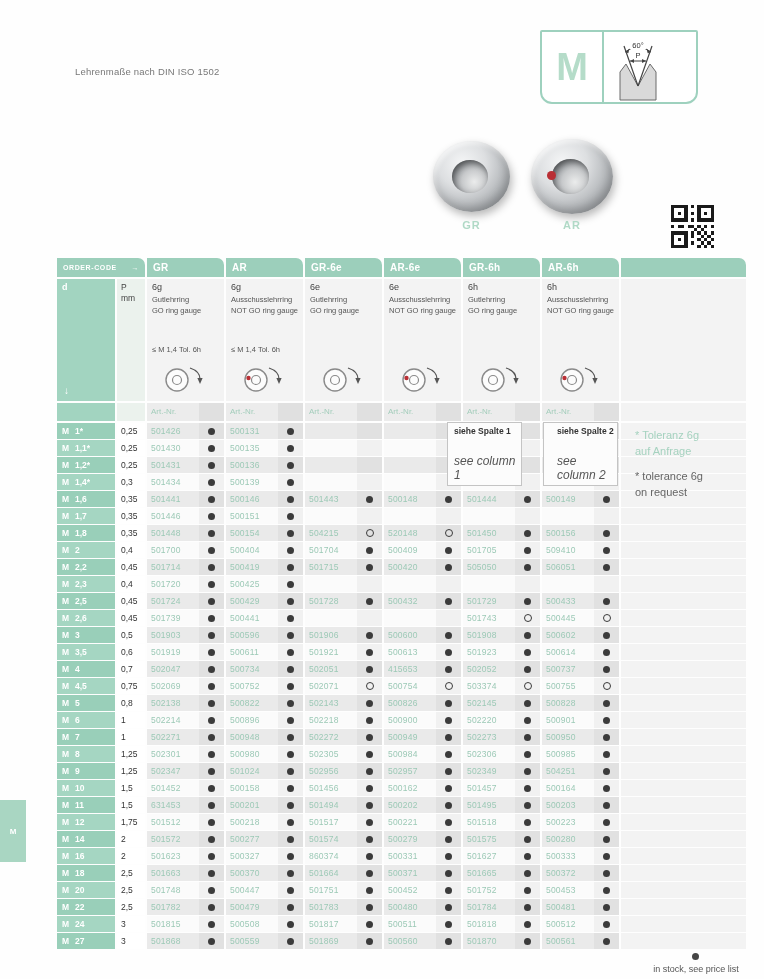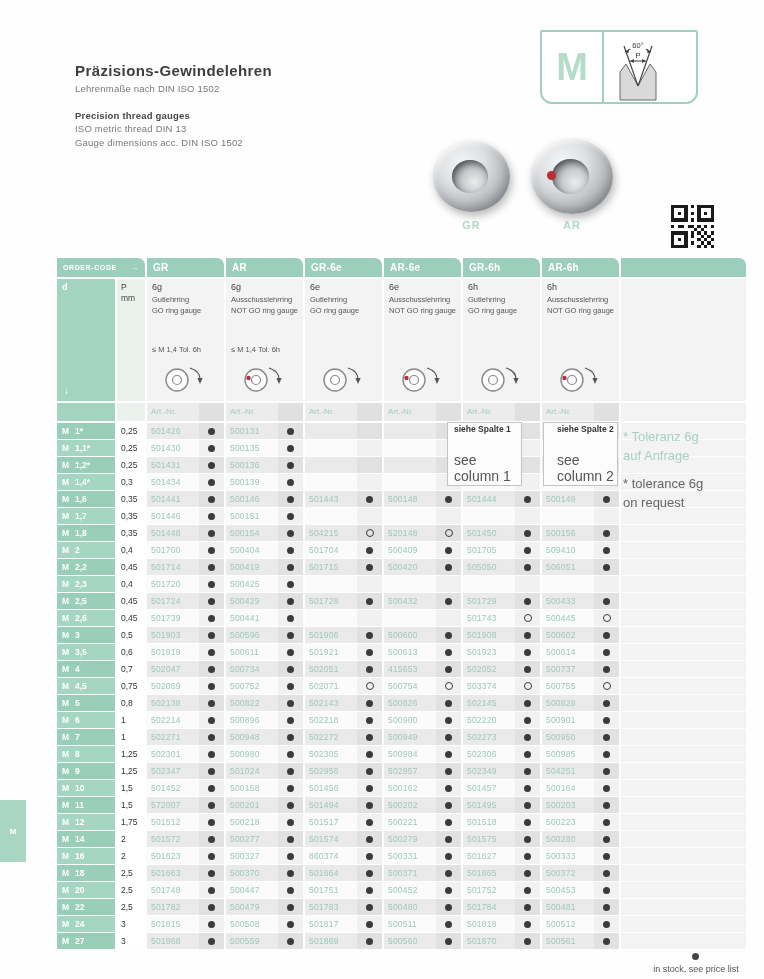--- a/index.html
+++ b/index.html
@@ -73,22 +73,22 @@
   .dotp{width:25px;display:flex;align-items:center;justify-content:center;}
   .row.odd  .num{background:#eaeaea;}  .row.odd  .dotp{background:#e1e1e1;}
   .row.even .num{background:#fbfbfb;}  .row.even .dotp{background:#f1f1f1;}
   .r-filler{flex:1;background:#f3f3f3;}
   .st-f{width:7px;height:7px;border-radius:50%;background:#3b3b3b;}
   .st-o{width:6px;height:6px;border-radius:50%;border:1.4px solid #3b3b3b;background:transparent;}
   
   .see-box{position:absolute;width:75px;height:64px;background:#fcfcfc;border:1px solid #c4c4c4;
      box-sizing:border-box;display:flex;flex-direction:column;justify-content:center;padding-left:6px;}
   .see-box .sde{font-size:8.5px;font-weight:bold;color:#333;}
-  .see-box .sen{font-size:14px;color:#555;margin-top:18px;}
-  .notes{position:absolute;left:566px;top:170px;width:110px;font-size:13px;line-height:1.45;}
+  .see-box .sen{font-size:12px;color:#555;margin-top:18px;font-style:italic;}
+  .notes{position:absolute;left:578px;top:170px;width:110px;font-size:11px;line-height:1.45;}
   .nde{color:#a5d2bf;}
   .nen{color:#666;margin-top:9px;}
   
   .legend{position:absolute;left:57px;top:953px;width:689px;display:flex;justify-content:space-between;
      font-size:9px;align-items:center;}
   .leg-de{color:#85c5ae;display:flex;align-items:center;gap:16px;}
   .leg-en{color:#555;display:flex;align-items:center;gap:4px;flex-direction:column;}
   .ld-f{display:inline-block;width:7px;height:7px;border-radius:50%;background:#85c5ae;}
   .ld-o{display:inline-block;width:6px;height:6px;border-radius:50%;border:1.3px solid #85c5ae;}
   .le-f{display:inline-block;width:7px;height:7px;border-radius:50%;background:#454545;}
@@ -100,27 +100,21 @@
 </head>
 <body>
 
 <div class="page">
 
   <div class="side-tab">
     <span>M</span>
   </div>
 
   <div class="hdr">
-    <div class="t-de">Präzisions-Gewindelehren</div>
     <div class="n-de">Lehrenmaße nach DIN ISO 1502</div>
-    <div class="en">
-      <div class="b">Precision thread gauges</div>
-      <div>ISO metric thread DIN 13</div>
-      <div>Gauge dimensions acc. DIN ISO 1502</div>
-    </div>
   </div>
 
   <div class="mbox">
     <div class="mletter">M</div>
     <div class="mdiag">
       <svg width="88" height="64" viewBox="0 0 88 64">
         <path d="M14 62 L14 34 L20 26 L32 48 L44 26 L50 34 L50 62 Z" fill="#d9d9d9" stroke="#6a6a6a" stroke-width="1"></path>
         <path d="M32 48 L18 8" stroke="#444" stroke-width="1.2"></path>
         <path d="M32 48 L46 8" stroke="#444" stroke-width="1.2"></path>
         <path d="M19 14 Q32 4 45 14" fill="none" stroke="#444" stroke-width="1"></path>
@@ -1236,21 +1230,21 @@
           </div>
           <div class="r-filler"></div>
         </div>
         <div class="row odd">
           <div class="r-label">
             <div class="ml">M</div>
             <div class="rv">11</div>
           </div>
           <div class="r-p">1,5</div>
           <div class="r-cell">
-            <div class="num">572007</div>
+            <div class="num">631453</div>
             <div class="dotp">
               <span class="st-f"></span>
             </div>
           </div>
           <div class="r-cell">
             <div class="num">500201</div>
             <div class="dotp">
               <span class="st-f"></span>
             </div>
           </div>

